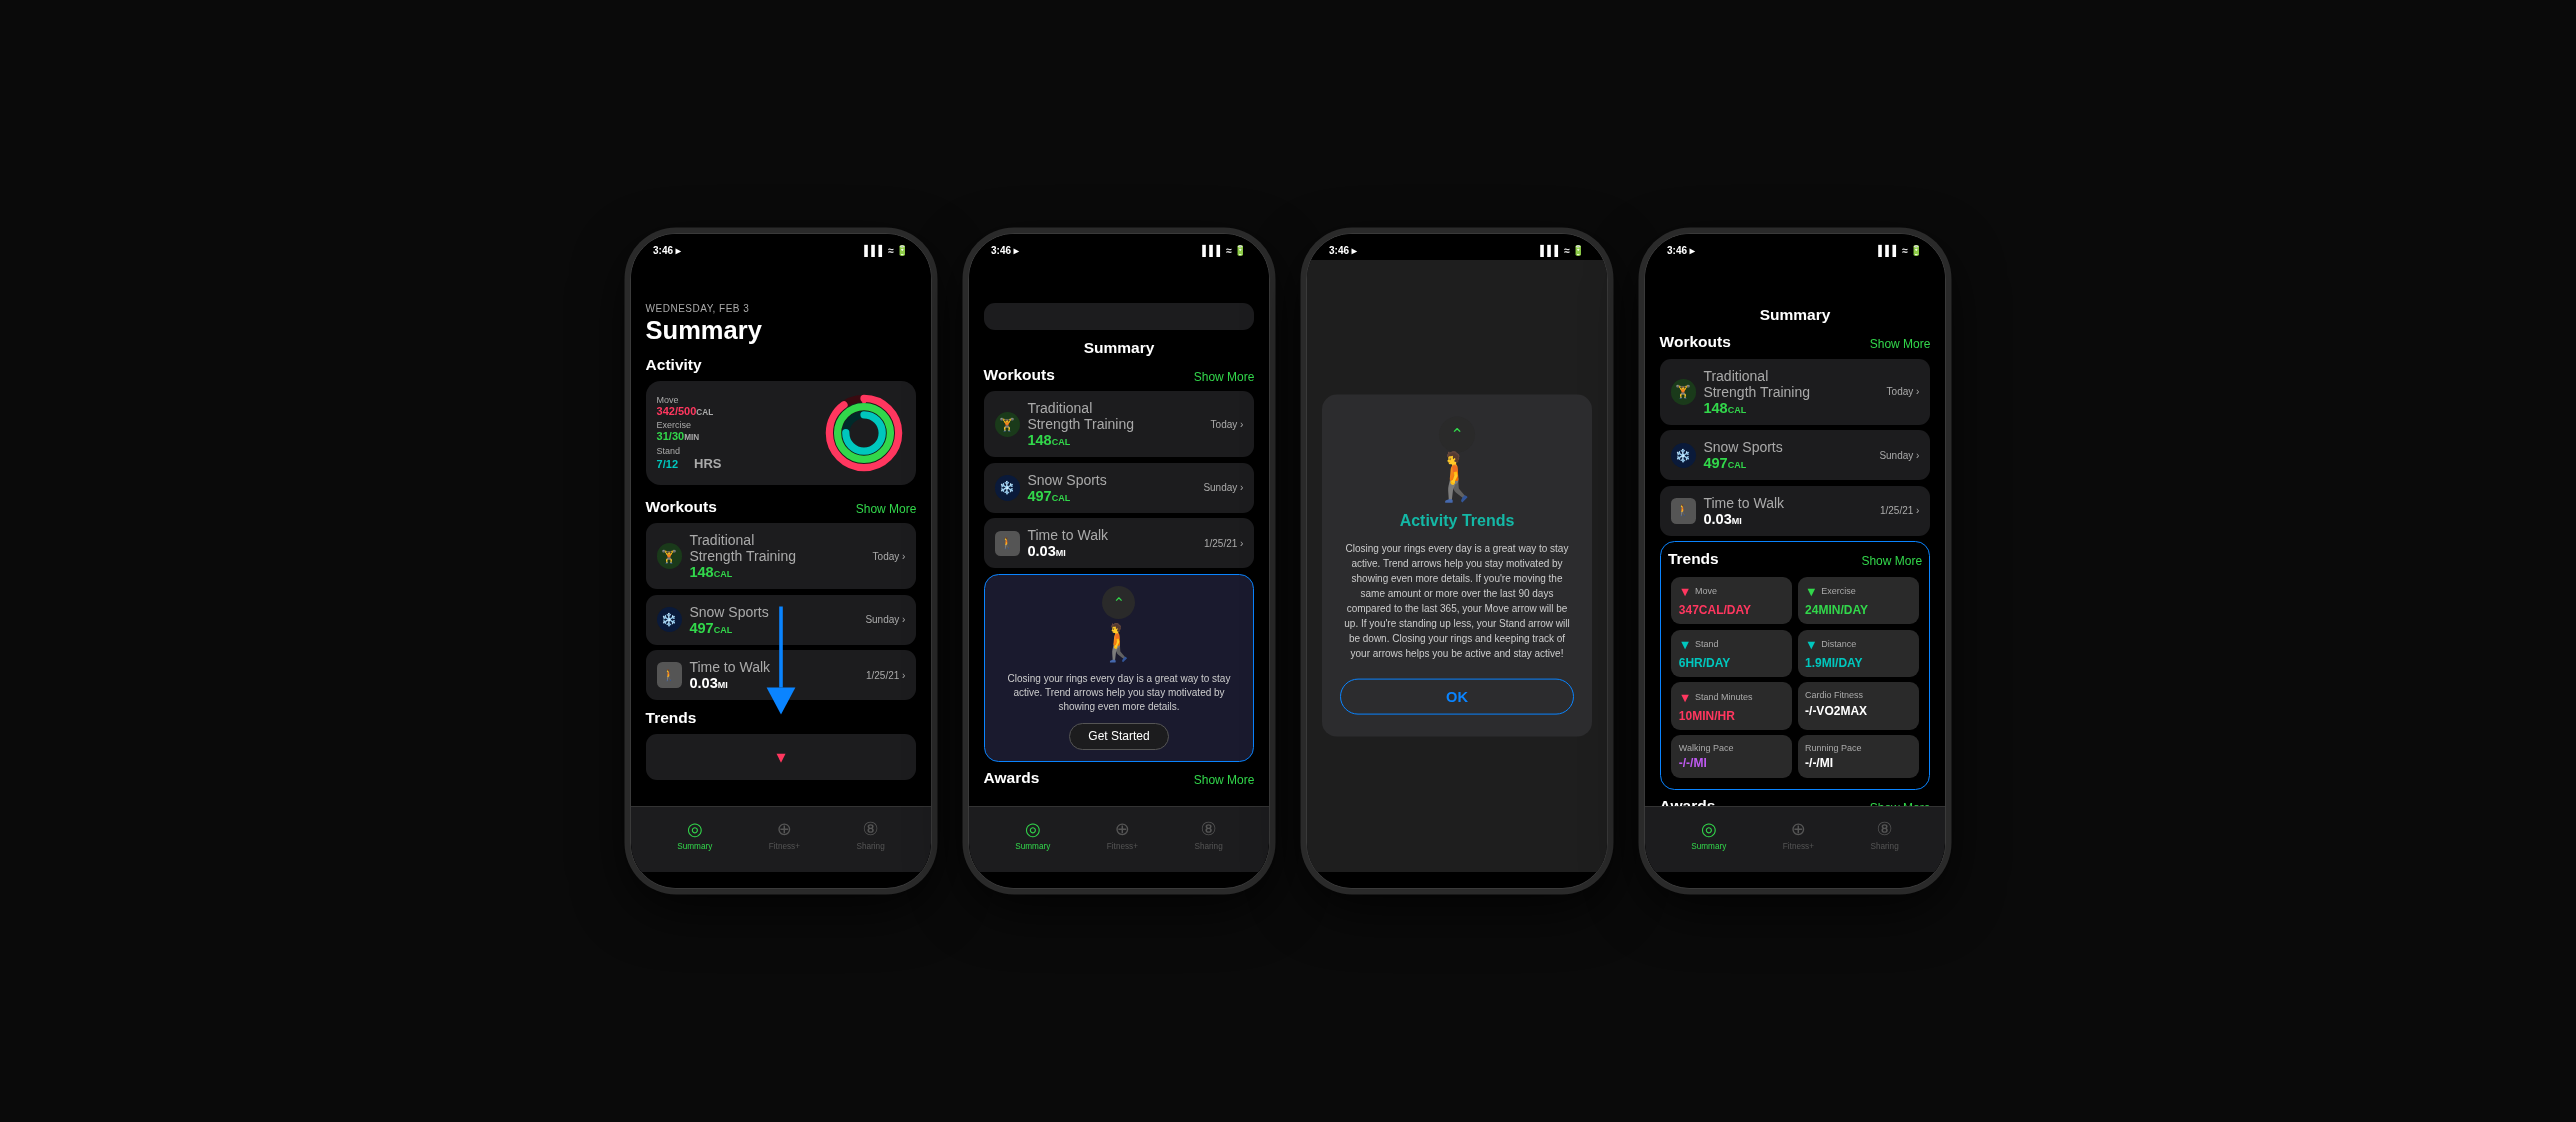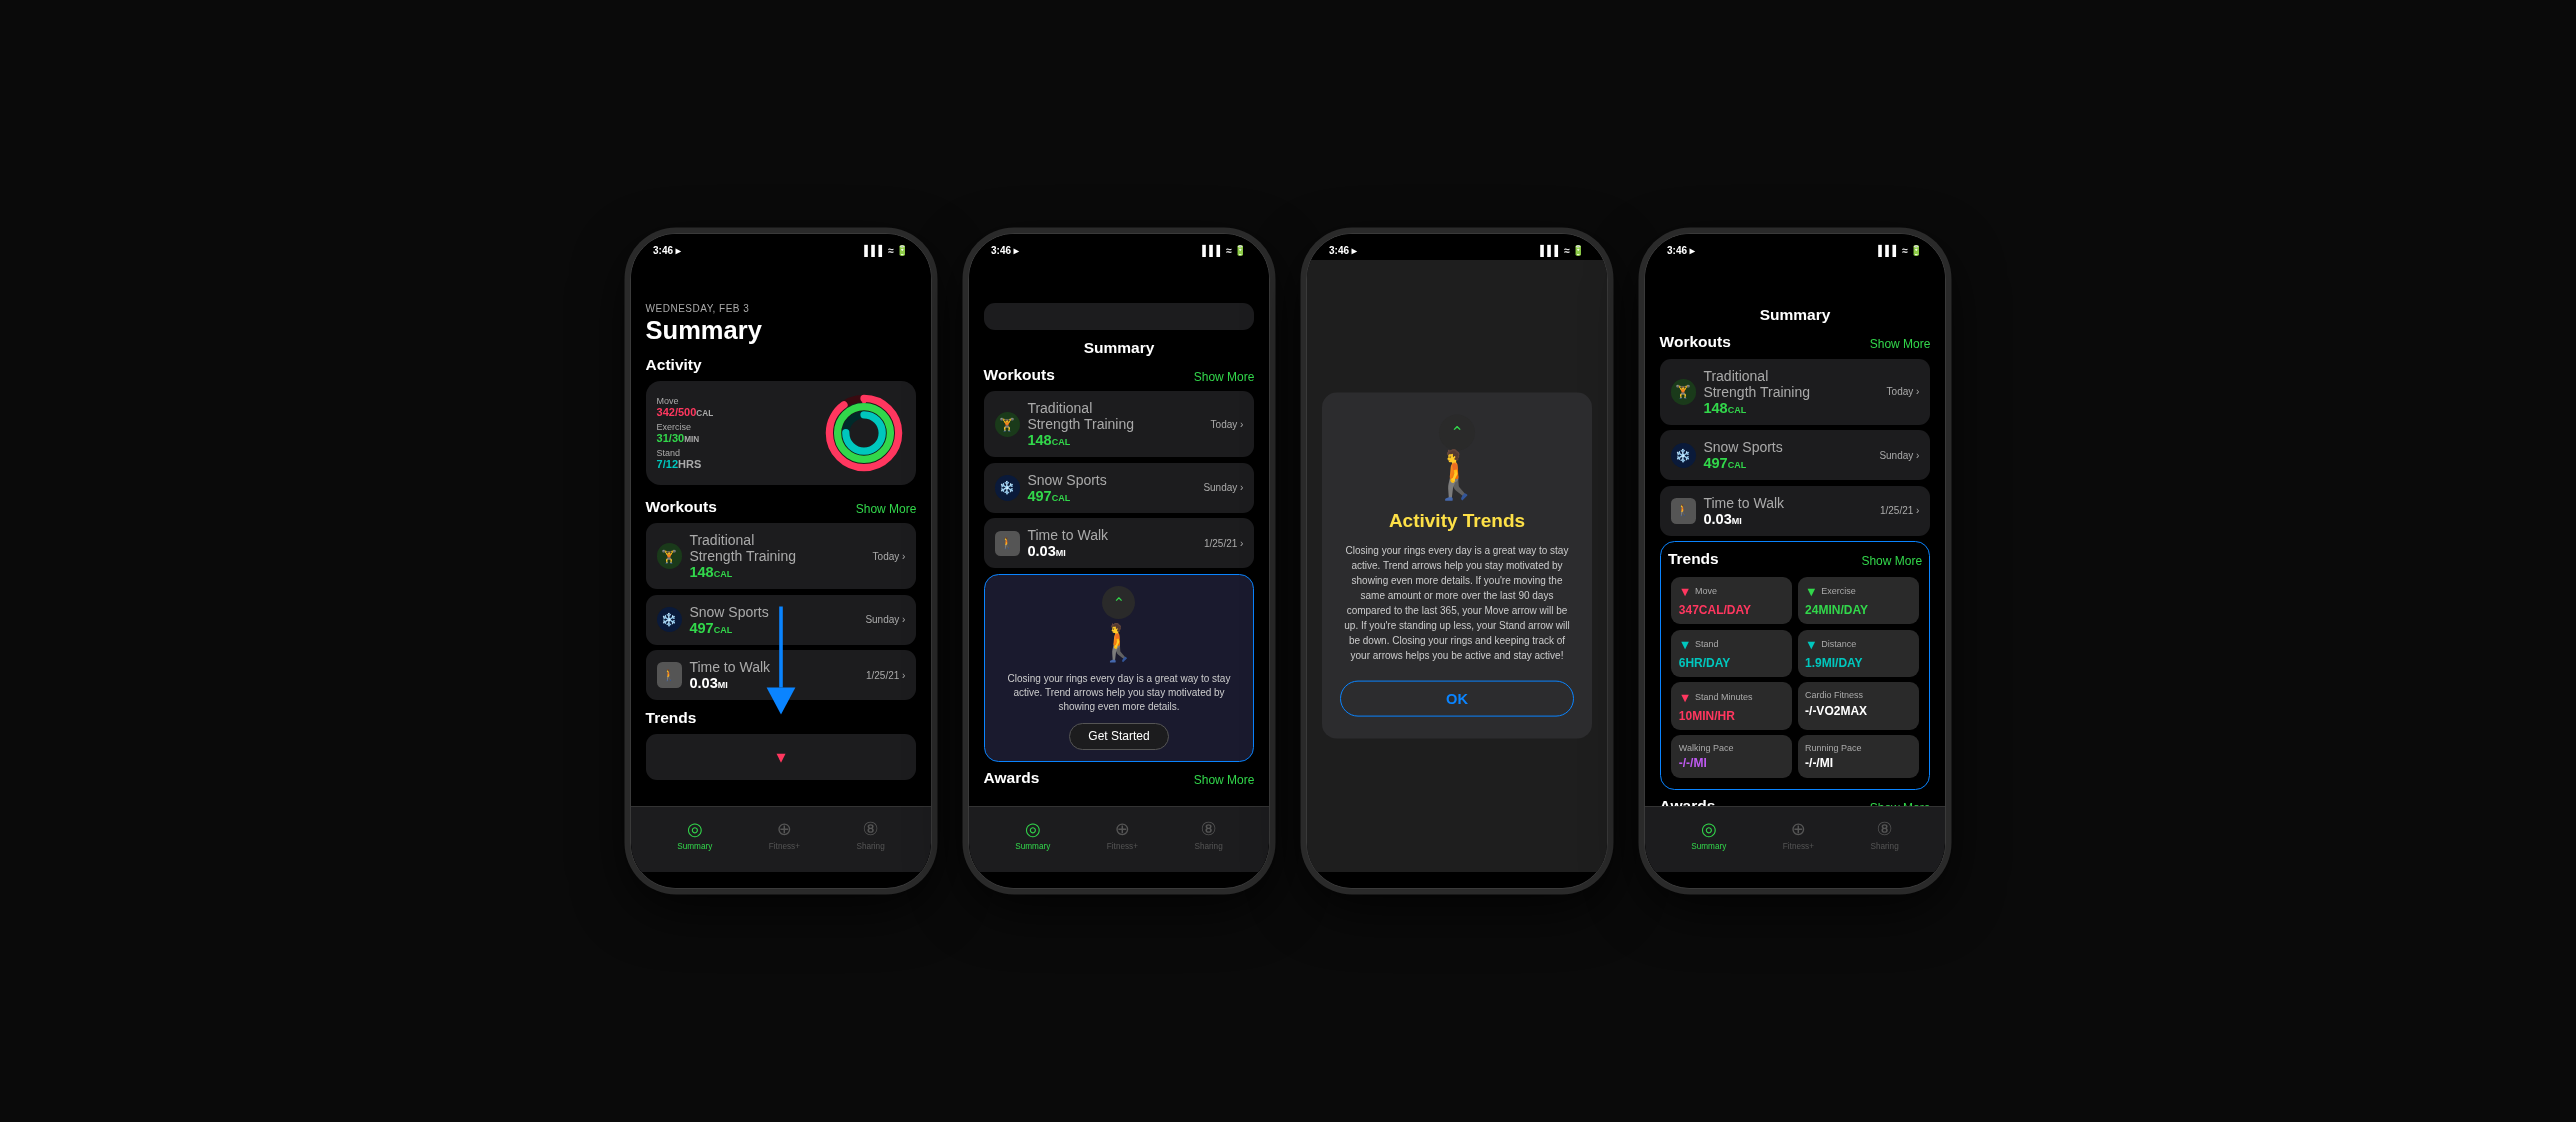--- a/index.html
+++ b/index.html
@@ -340,21 +340,21 @@
             <div class="activity-row">
               <span class="activity-label">Move</span>
               <span class="activity-value move-val">342/500<span style="font-size:8.2px;color:#aaa;">CAL</span></span>
             </div>
             <div class="activity-row">
               <span class="activity-label">Exercise</span>
               <span class="activity-value exercise-val">31/30<span style="font-size:8.2px;color:#aaa;">MIN</span></span>
             </div>
             <div class="activity-row">
               <span class="activity-label">Stand</span>
-              <span class="activity-value stand-val">7/12<span style="font-size:11px;color:#aaa;">HRS</span></span>
+              <span class="activity-value stand-val">7/12<span style="font-size:13px;color:#aaa;padding-left:16px;">HRS</span></span>
             </div>
           </div>
 
           <div class="rings-container">
             <svg width="82" height="82" viewBox="0 0 90 90">
 
               <circle cx="45" cy="45" r="38" fill="none" stroke="#3a0a10" stroke-width="8"></circle>
               <circle cx="45" cy="45" r="38" fill="none" stroke="#ff375f" stroke-width="8" stroke-dasharray="215 239" stroke-dashoffset="0" stroke-linecap="round" transform="rotate(-90 45 45)"></circle>
 
               <circle cx="45" cy="45" r="29" fill="none" stroke="#0a2a0a" stroke-width="8"></circle>
@@ -540,21 +540,21 @@
     <div class="screen" style="background:#2a2a2a;">
 
       <div style="position:absolute;top:0;left:0;right:0;bottom:0;background:#1a1a1a;opacity:0.7;"></div>
 
       <div style="position:absolute;top:50%;left:50%;transform:translate(-50%,-50%);width:90%;background:#2c2c2e;border-radius:14.6px;padding:22px 18px;z-index:10;">
         
         <div style="display:flex;flex-direction:column;align-items:center;margin-bottom:12.8px;">
           <div class="chevron-up">⌃</div>
           <div style="font-size:47px;color:#32d74b;line-height:1;">🚶</div>
         </div>
-        <div style="font-size:19px;font-weight:700;color:#fde047;text-align:center;margin-bottom:11px;">Activity Trends</div>
+        <div style="font-size:16px;font-weight:700;color:#14b8a6;text-align:center;margin-bottom:11px;">Activity Trends</div>
         <div style="font-size:10px;color:#ccc;text-align:center;line-height:1.5;margin-bottom:18px;">
           Closing your rings every day is a great way to stay active. Trend arrows help you stay motivated by showing even more details. If you're moving the same amount or more over the last 90 days compared to the last 365, your Move arrow will be up. If you're standing up less, your Stand arrow will be down. Closing your rings and keeping track of your arrows helps you be active and stay active!
         </div>
         <button class="ok-btn">OK</button>
       </div>
     </div>
   </div>
 </div>
 
 <div class="phone">

